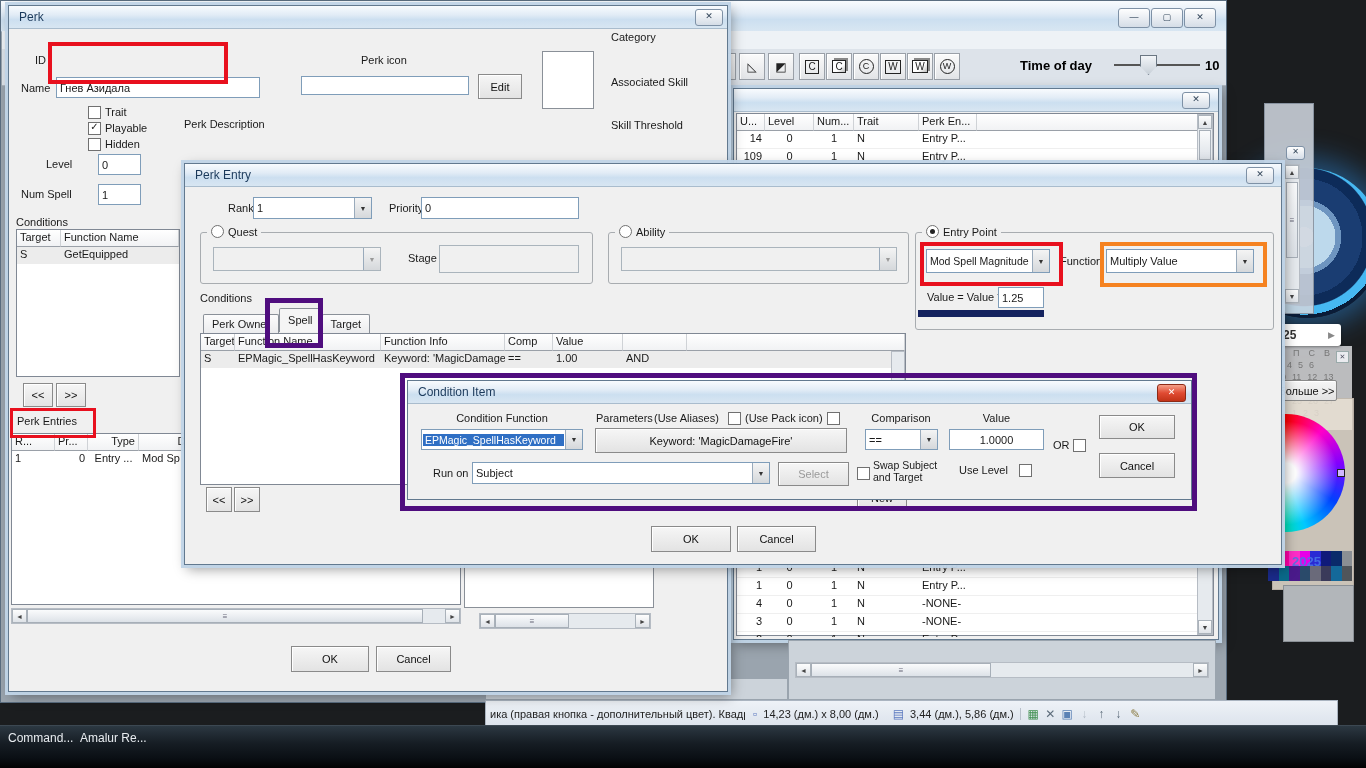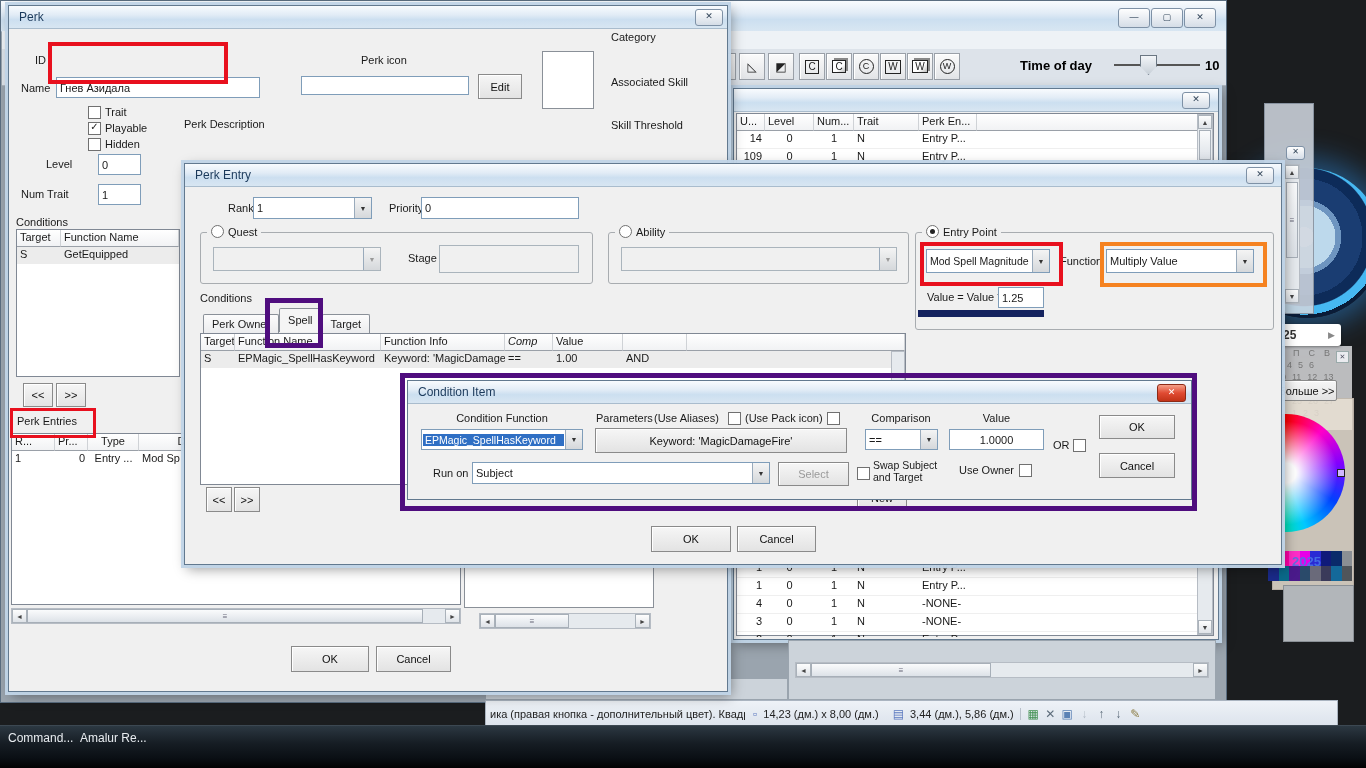--- a/index.html
+++ b/index.html
@@ -309,21 +309,21 @@
   <div class="lbl" style="left:96px;top:116px;">Playable</div>
   <div class="cb" style="left:79px;top:132px;"></div>
   <div class="lbl" style="left:96px;top:132px;">Hidden</div>
 
   <div class="lbl" style="left:175px;top:112px;">Perk Description</div>
 
   <div class="lbl" style="left:37px;top:152px;">Level</div>
   <div class="inp abs" style="left:89px;top:148px;width:43px;height:21px;">
       <span>0</span>
     </div>
-  <div class="lbl" style="left:12px;top:182px;">Num Trait</div>
+  <div class="lbl" style="left:12px;top:182px;">Num Spell</div>
   <div class="inp abs" style="left:89px;top:178px;width:43px;height:21px;">
       <span>1</span>
     </div>
 
   <div class="lbl" style="left:7px;top:210px;">Conditions</div>
   <div class="tframe tblbody" style="left:7px;top:223px;width:164px;height:148px;">
     <div class="thead">
       <div class="hc" style="width:44px;">Target</div>
       <div class="hc" style="flex:1;">Function Name</div>
     </div>
@@ -335,21 +335,21 @@
   <div class="btn abs" style="left:14px;top:377px;width:28px;height:22px;">&lt;&lt;</div>
   <div class="btn abs" style="left:47px;top:377px;width:28px;height:22px;">&gt;&gt;</div>
 
   <div class="lbl" style="left:8px;top:409px;">Perk Entries</div>
   <div class="anno" style="left:1px;top:402px;width:80px;height:24px;border:3px solid #e8101e;"></div>
 
   <div class="tframe tblbody" style="left:2px;top:427px;width:450px;height:172px;">
     <div class="thead">
       <div class="hc" style="width:43px;">R...</div>
       <div class="hc" style="width:33px;">Pr...</div>
-      <div class="hc" style="width:51px;text-align:center;">Type</div>
+      <div class="hc" style="width:51px;text-align:right;">Type</div>
       <div class="hc" style="width:86px;text-align:center;">D</div>
       <div class="hc" style="flex:1;"></div>
     </div>
     <div class="trow">
       <div class="tc" style="width:43px;">1</div>
       <div class="tc" style="width:33px;text-align:right;">0</div>
       <div class="tc" style="width:51px;text-align:center;">Entry ...</div>
       <div class="tc" style="width:86px;">Mod Sp</div>
     </div>
   </div>
@@ -436,21 +436,21 @@
     <div class="tab active">Spell</div>
     <div class="tab">Target</div>
   </div>
   <div class="anno" style="left:80px;top:134px;width:48px;height:40px;border:5px solid #4f0d7e;"></div>
 
   <div class="tframe tblbody" style="left:15px;top:169px;width:706px;height:152px;">
     <div class="thead">
       <div class="hc" style="width:34px;">Target</div>
       <div class="hc" style="width:146px;">Function Name</div>
       <div class="hc" style="width:124px;">Function Info</div>
-      <div class="hc" style="width:48px;font-style:italic;">Comp</div>
+      <div class="hc" style="width:48px;">Comp</div>
       <div class="hc" style="width:70px;">Value</div>
       <div class="hc" style="width:64px;"></div>
       <div class="hc" style="flex:1;"></div>
     </div>
     <div class="trow" style="background:#ececec;">
       <div class="tc" style="width:34px;">S</div>
       <div class="tc" style="width:146px;">EPMagic_SpellHasKeyword</div>
       <div class="tc" style="width:124px;">Keyword: 'MagicDamageFire'</div>
       <div class="tc" style="width:48px;">==</div>
       <div class="tc" style="width:70px;">1.00</div>
@@ -504,21 +504,21 @@
   <div class="btn abs" style="left:691px;top:72px;width:74px;height:23px;">Cancel</div>
 
   <div class="lbl" style="left:25px;top:86px;">Run on</div>
   <div class="combo abs" style="left:64px;top:81px;width:298px;height:22px;">
     <span class="ctext">Subject</span>
       <span class="carr">▼</span>
   </div>
   <div class="btn dis abs" style="left:370px;top:81px;width:69px;height:22px;">Select</div>
   <div class="cb" style="left:449px;top:86px;"></div>
   <div class="lbl" style="left:465px;top:78px;width:72px;white-space:normal;font-size:10.5px;line-height:12px;">Swap Subject and Target</div>
-  <div class="lbl" style="left:551px;top:83px;">Use Owner</div>
+  <div class="lbl" style="left:551px;top:83px;">Use Level</div>
   <div class="cb" style="left:611px;top:83px;"></div>
 </div>
 <div class="anno" style="left:400px;top:373px;width:787px;height:128px;border:5px solid #4f0d7e;z-index:9;"></div>
 
 <div class="abs" style="left:0;top:725px;width:1366px;height:43px;background:linear-gradient(#2c3842,#161d24 40%,#0a0f14 75%,#000);z-index:10;border-top:1px solid #3c4852;">
   <span style="position:absolute;left:8px;top:5px;color:#e8ecf0;font-size:12px;">Command...</span>
   <span style="position:absolute;left:80px;top:5px;color:#e8ecf0;font-size:12px;">Amalur Re...</span>
 </div>
 
 </body></html>

